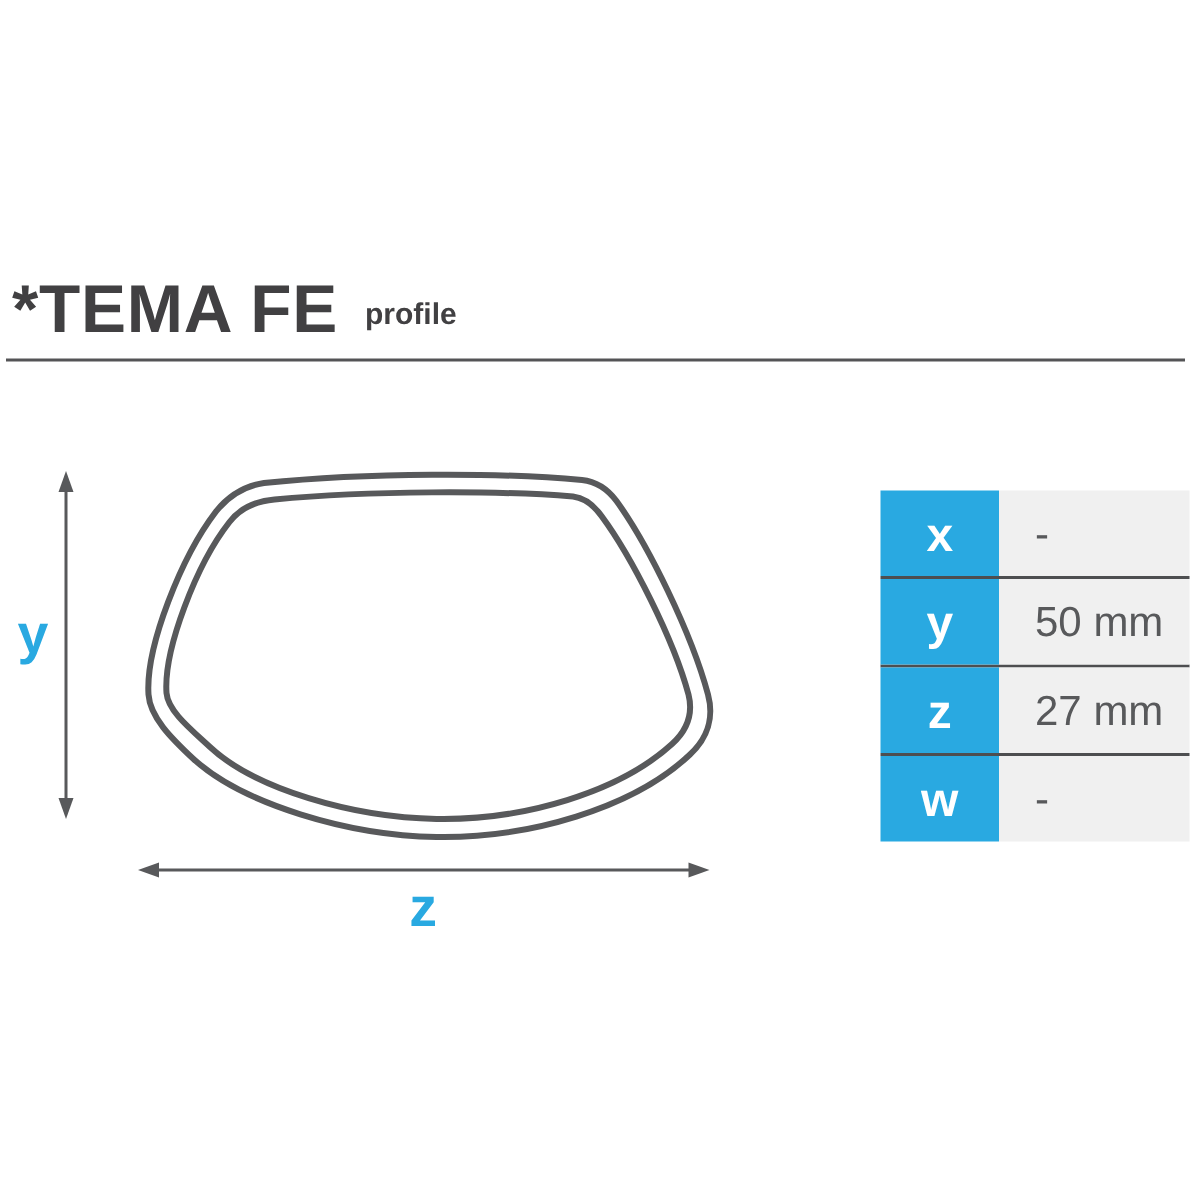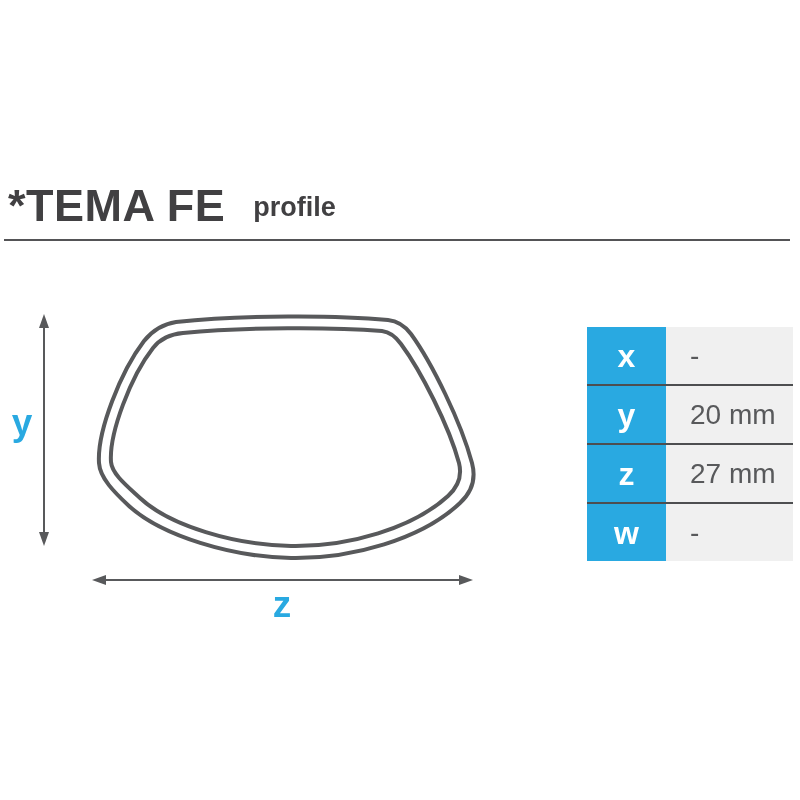--- a/index.html
+++ b/index.html
@@ -26,24 +26,24 @@
     align-items: baseline;
     white-space: nowrap;
   }
   .page-title {
     font-size: 45px;
     font-weight: 700;
     letter-spacing: 0.5px;
     color: #414042;
   }
   .page-subtitle {
-    font-size: 27px;
+    font-size: 20px;
     font-weight: 700;
     color: #414042;
-    margin-left: 28px;
+    margin-left: 18px;
     position: relative;
     top: -5px;
   }
   .divider {
     position: absolute;
     left: 4px;
     top: 239px;
     width: 786px;
     height: 2px;
     background: #545456;
@@ -157,21 +157,21 @@
   <div class="dim-label y">y</div>
   <div class="dim-label z">z</div>
 
   <div class="spec-table">
     <div class="spec-row">
       <div class="spec-key">x</div>
       <div class="spec-value">-</div>
     </div>
     <div class="spec-row">
       <div class="spec-key">y</div>
-      <div class="spec-value">20 mm</div>
+      <div class="spec-value">50 mm</div>
     </div>
     <div class="spec-row">
       <div class="spec-key">z</div>
       <div class="spec-value">27 mm</div>
     </div>
     <div class="spec-row">
       <div class="spec-key">w</div>
       <div class="spec-value">-</div>
     </div>
   </div>

